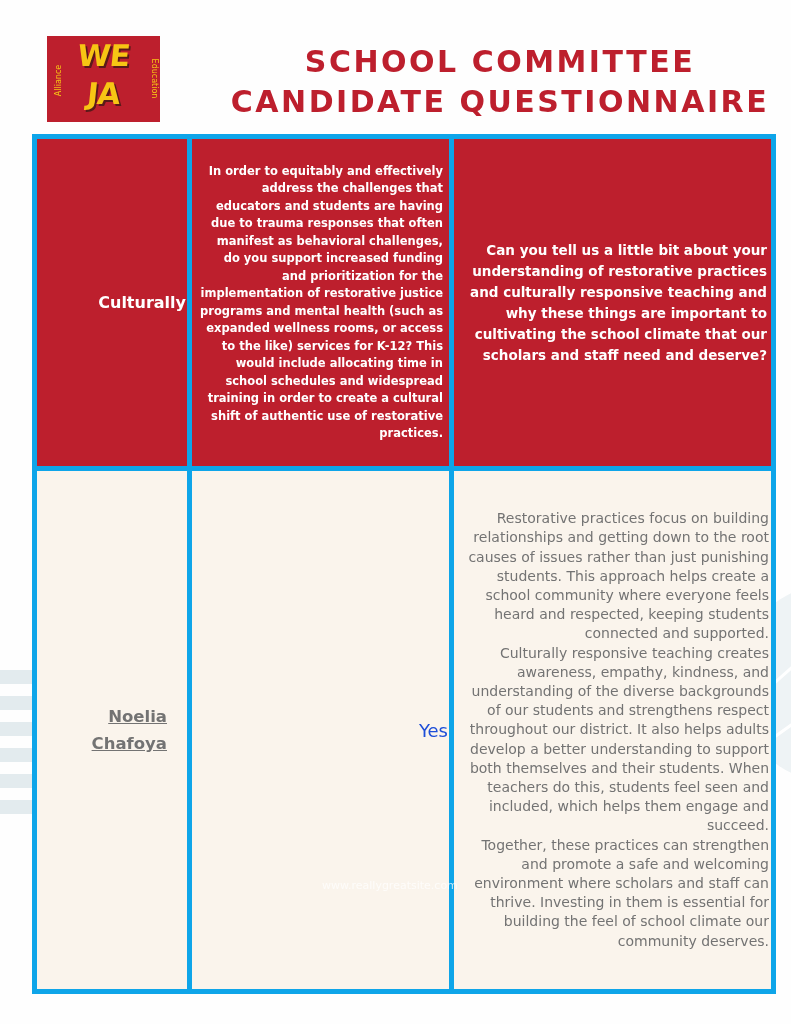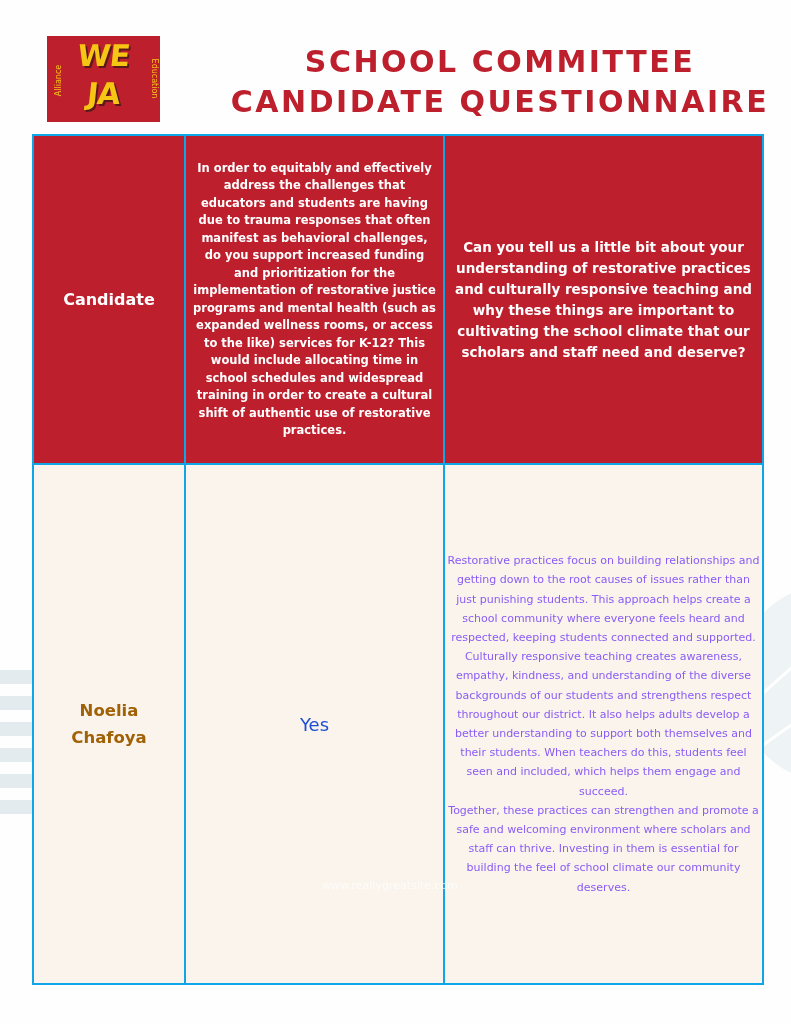--- a/index.html
+++ b/index.html
@@ -32,32 +32,32 @@
     position: absolute; left: 170px; top: 42px; width: 660px; text-align: center;
     color: #bd1f2d; font-family: "DejaVu Sans", sans-serif; font-weight: bold;
     font-size: 30px; letter-spacing: 2.5px; line-height: 40px;
   }
   .title div { white-space: nowrap; }
 
   table.q {
     position: absolute; left: 32px; top: 134px; width: 704px;
     border-collapse: collapse; table-layout: fixed;
   }
-  table.q td { border: 2px solid #0ea5e9; text-align: center; vertical-align: middle; }
+  table.q td { border: 5px solid #0ea5e9; text-align: right; vertical-align: middle; }
   .hrow td { background: #bd1f2d; color: #ffffff; font-weight: bold; height: 323px; }
   .c1 { width: 148px; }
   .c2 { width: 245px; }
   .c3 { width: 309px; }
   .h-candidate { font-size: 16px; }
   .h-q1 { font-size: 11.5px; line-height: 17.5px; padding: 2px 6px; }
   .h-q2 { font-size: 13.5px; line-height: 21px; padding: 0 4px; }
   .brow td { background: #faf4ec; height: 494px; }
-  .b-name { color: #a16207; font-weight: bold; font-size: 16.5px; line-height: 27px; padding: 0 20px; }
+  .b-name { color: #737373; font-weight: bold; font-size: 16.5px; line-height: 27px; padding: 0 20px; text-decoration: underline; }
   .b-yes { color: #1d4ed8; font-size: 18px; }
-  .b-ans { color: #8b5cf6; font-size: 11px; line-height: 19.2px; padding: 12px 2px; }
+  .b-ans { color: #737373; font-size: 14px; line-height: 19.2px; padding: 12px 2px; }
   .b-ans p { margin: 0; }
 
   .watermark {
     position: absolute; left: 322px; top: 879px; color: #ffffff; opacity: 0.75;
     font-size: 11px; white-space: nowrap;
   }
 </style>
 </head>
 <body>
 
@@ -86,21 +86,21 @@
 </div>
 
 <div class="title">
   <div>SCHOOL COMMITTEE</div>
   <div>CANDIDATE QUESTIONNAIRE</div>
 </div>
 
 <table class="q">
   <tbody>
       <tr class="hrow">
-    <td class="c1 h-candidate">Candidate</td>
+    <td class="c1 h-candidate">Culturally</td>
     <td class="c2 h-q1">In order to equitably and effectively address the challenges that educators and students are having due to trauma responses that often manifest as behavioral challenges, do you support increased funding and prioritization for the implementation of restorative justice programs and mental health (such as expanded wellness rooms, or access to the like) services for K-12? This would include allocating time in school schedules and widespread training in order to create a cultural shift of authentic use of restorative practices.</td>
     <td class="c3 h-q2">Can you tell us a little bit about your understanding of restorative practices and culturally responsive teaching and why these things are important to cultivating the school climate that our scholars and staff need and deserve?</td>
   </tr>
   <tr class="brow">
     <td class="c1 b-name">Noelia Chafoya</td>
     <td class="c2 b-yes">Yes</td>
     <td class="c3 b-ans">
       <p>Restorative practices focus on building relationships and getting down to the root causes of issues rather than just punishing students. This approach helps create a school community where everyone feels heard and respected, keeping students connected and supported.</p>
       <p>Culturally responsive teaching creates awareness, empathy, kindness, and understanding of the diverse backgrounds of our students and strengthens respect throughout our district. It also helps adults develop a better understanding to support both themselves and their students. When teachers do this, students feel seen and included, which helps them engage and succeed.</p>
       <p>Together, these practices can strengthen and promote a safe and welcoming environment where scholars and staff can thrive. Investing in them is essential for building the feel of school climate our community deserves.</p>

